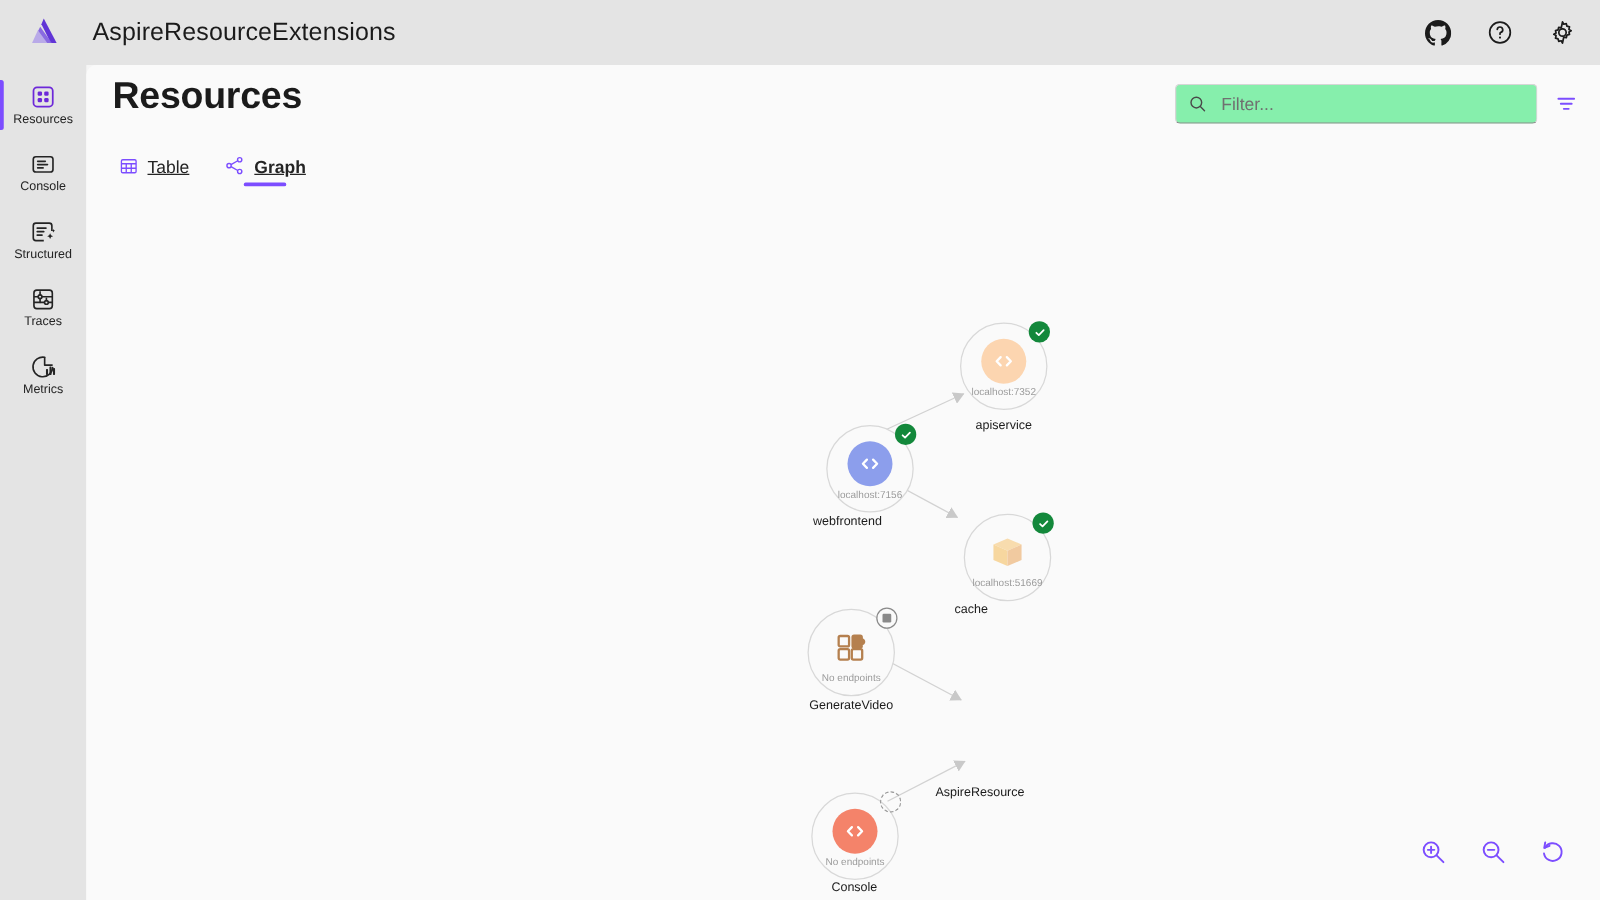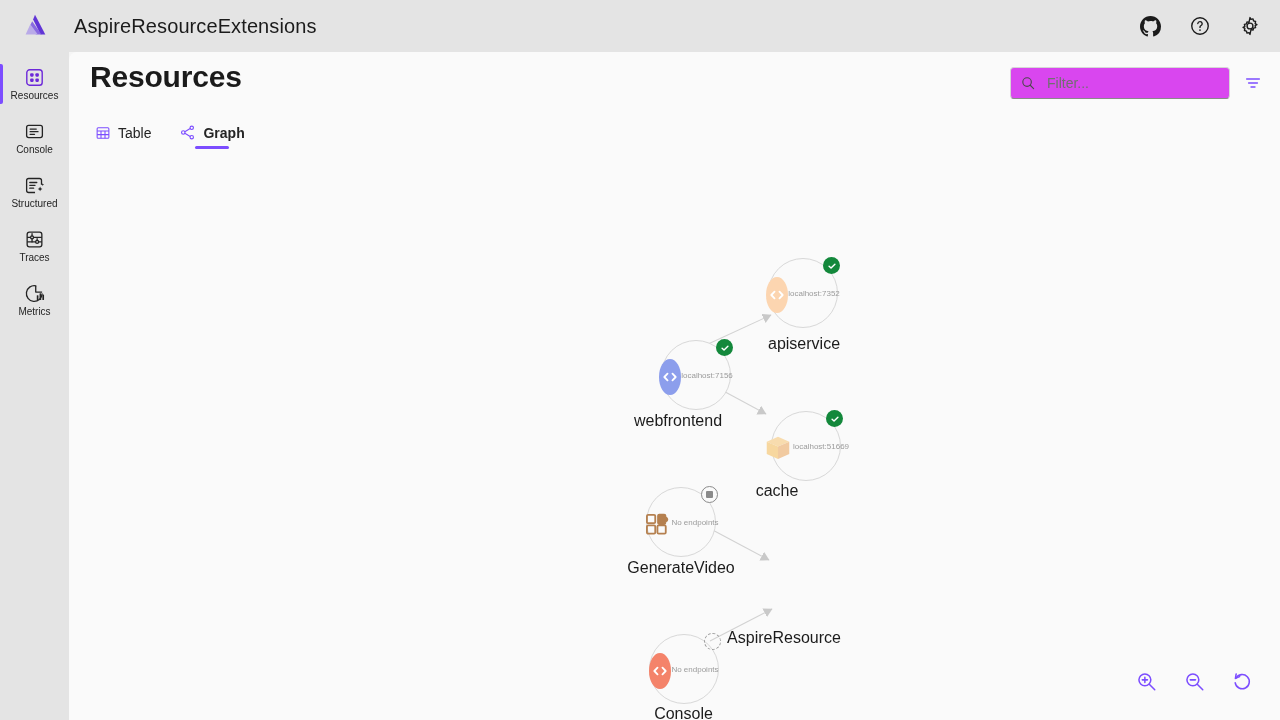--- a/index.html
+++ b/index.html
@@ -96,22 +96,22 @@
     letter-spacing: -.2px;
   }
 
   
   .filter-row {
     position: absolute;
     right: 16px; top: 15px;
     display: flex; align-items: center; gap: 12px;
   }
   .search-box {
-    width: 220px; height: 32px;
-    background: #d946ef;
+    width: 290px; height: 32px;
+    background: #86efac;
     border: 1px solid #d6d6d6;
     border-bottom-color: #8a8a8a;
     border-radius: 4px;
     display: flex; align-items: center;
     padding: 0 9px;
     gap: 9px;
   }
   .search-box .s-ico { color: #4a4a4a; display: flex; }
   .search-box input {
     border: none; outline: none;
@@ -128,20 +128,21 @@
     color: #7c4dff;
     cursor: pointer;
   }
 
   
   .tabs {
     position: absolute;
     left: 20px; top: 68px;
     display: flex; align-items: flex-end;
     gap: 16px;
+    text-decoration: underline;
   }
   .tab {
     display: flex; align-items: center; gap: 7px;
     padding: 4px 6px 8px 6px;
     cursor: pointer;
     position: relative;
     font-size: 14px;
     color: #242424;
   }
   .tab .t-ico { display: flex; color: #7c4dff; }
@@ -164,40 +165,40 @@
     overflow: hidden;
   }
   .edges { position: absolute; left: 0; top: 0; width: 1211px; height: 568px; }
 
   .node {
     position: absolute;
     width: 70px; height: 70px;
     border-radius: 50%;
     background: #fafafa;
     border: 1px solid #d8d8d8;
-    display: flex; flex-direction: row;
+    display: flex; flex-direction: column;
     align-items: center; justify-content: center;
     cursor: pointer;
   }
   .node .glyph {
     width: 36px; height: 36px;
     border-radius: 50%;
     display: flex; align-items: center; justify-content: center;
     margin-top: 3px;
   }
   .node .ep {
     font-size: 8px;
     color: #9b9b9b;
     margin-top: 2px;
     white-space: nowrap;
     line-height: 10px;
   }
   .node-label {
     position: absolute;
-    font-size: 16px;
+    font-size: 10px;
     color: #1b1b1b;
     white-space: nowrap;
     text-align: center;
   }
   .badge {
     position: absolute;
     width: 17px; height: 17px;
     border-radius: 50%;
     display: flex; align-items: center; justify-content: center;
     top: -2px; right: -3px;

